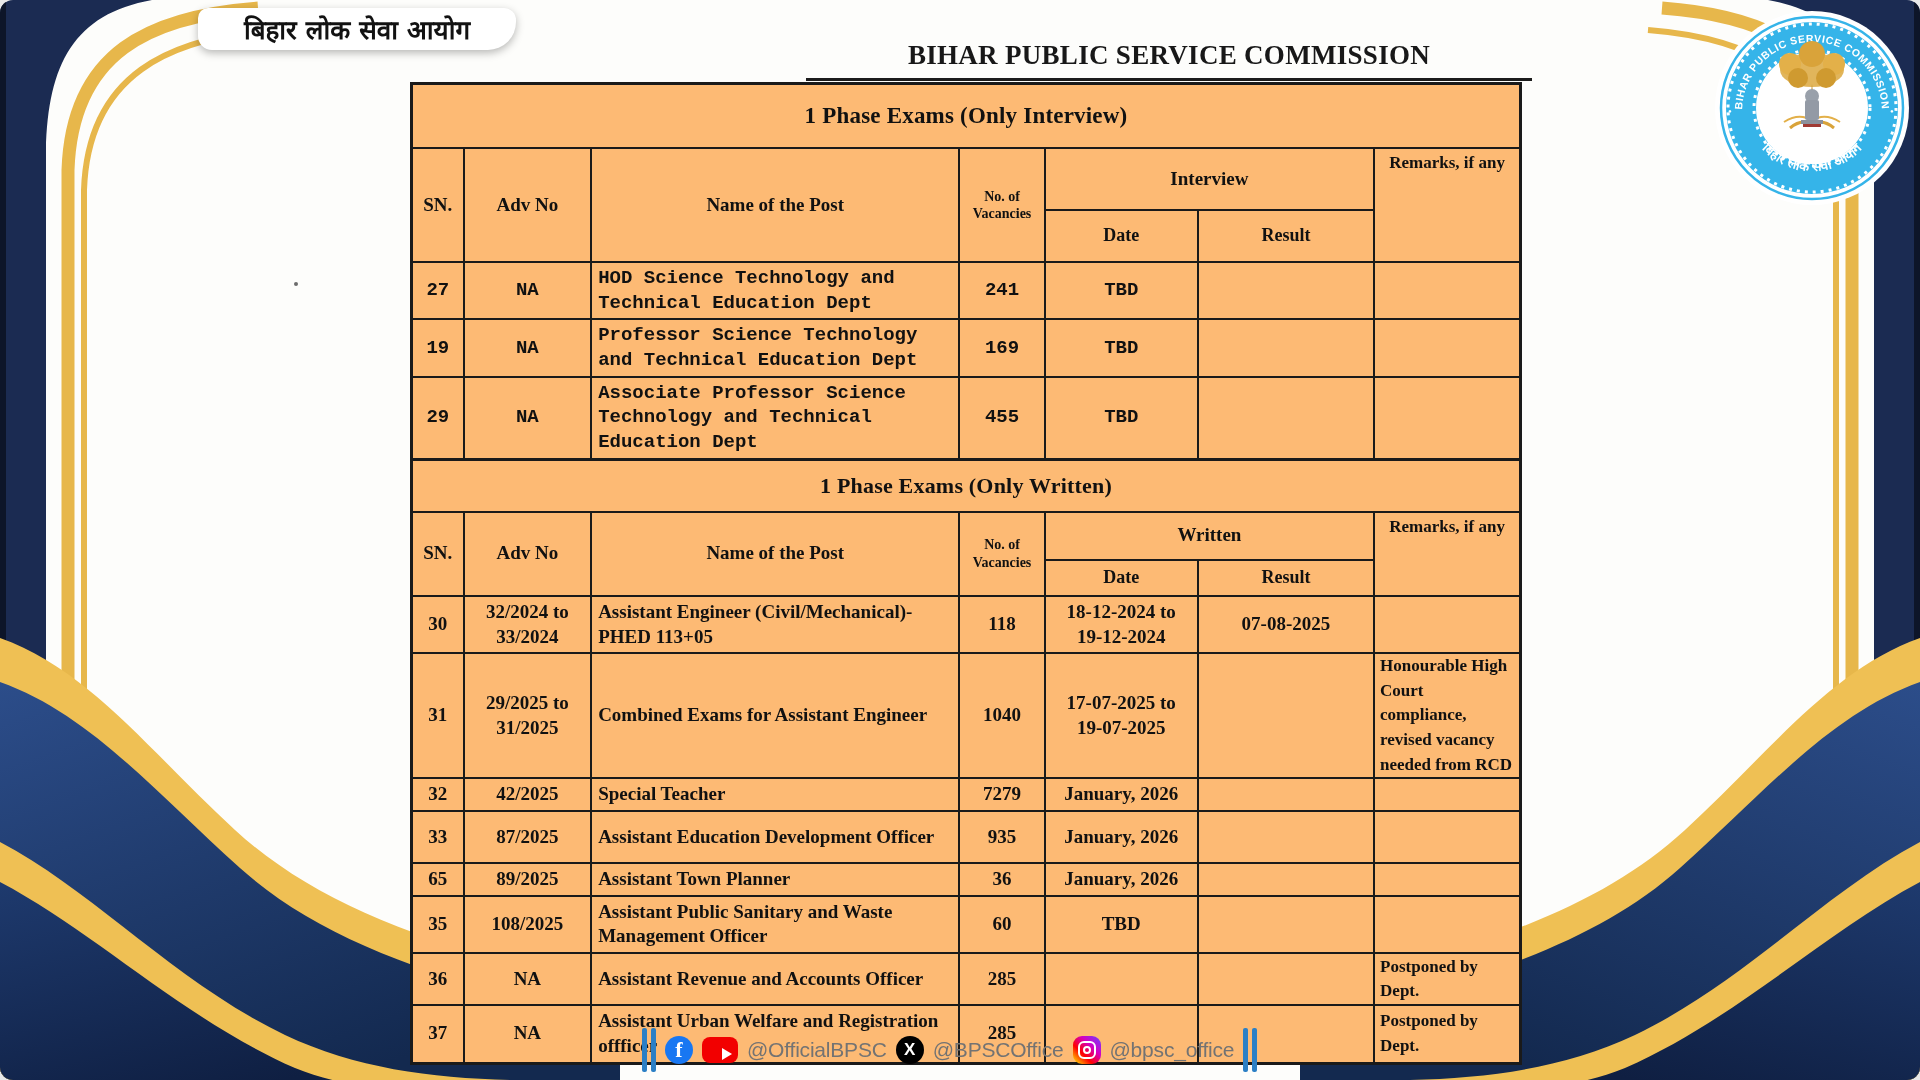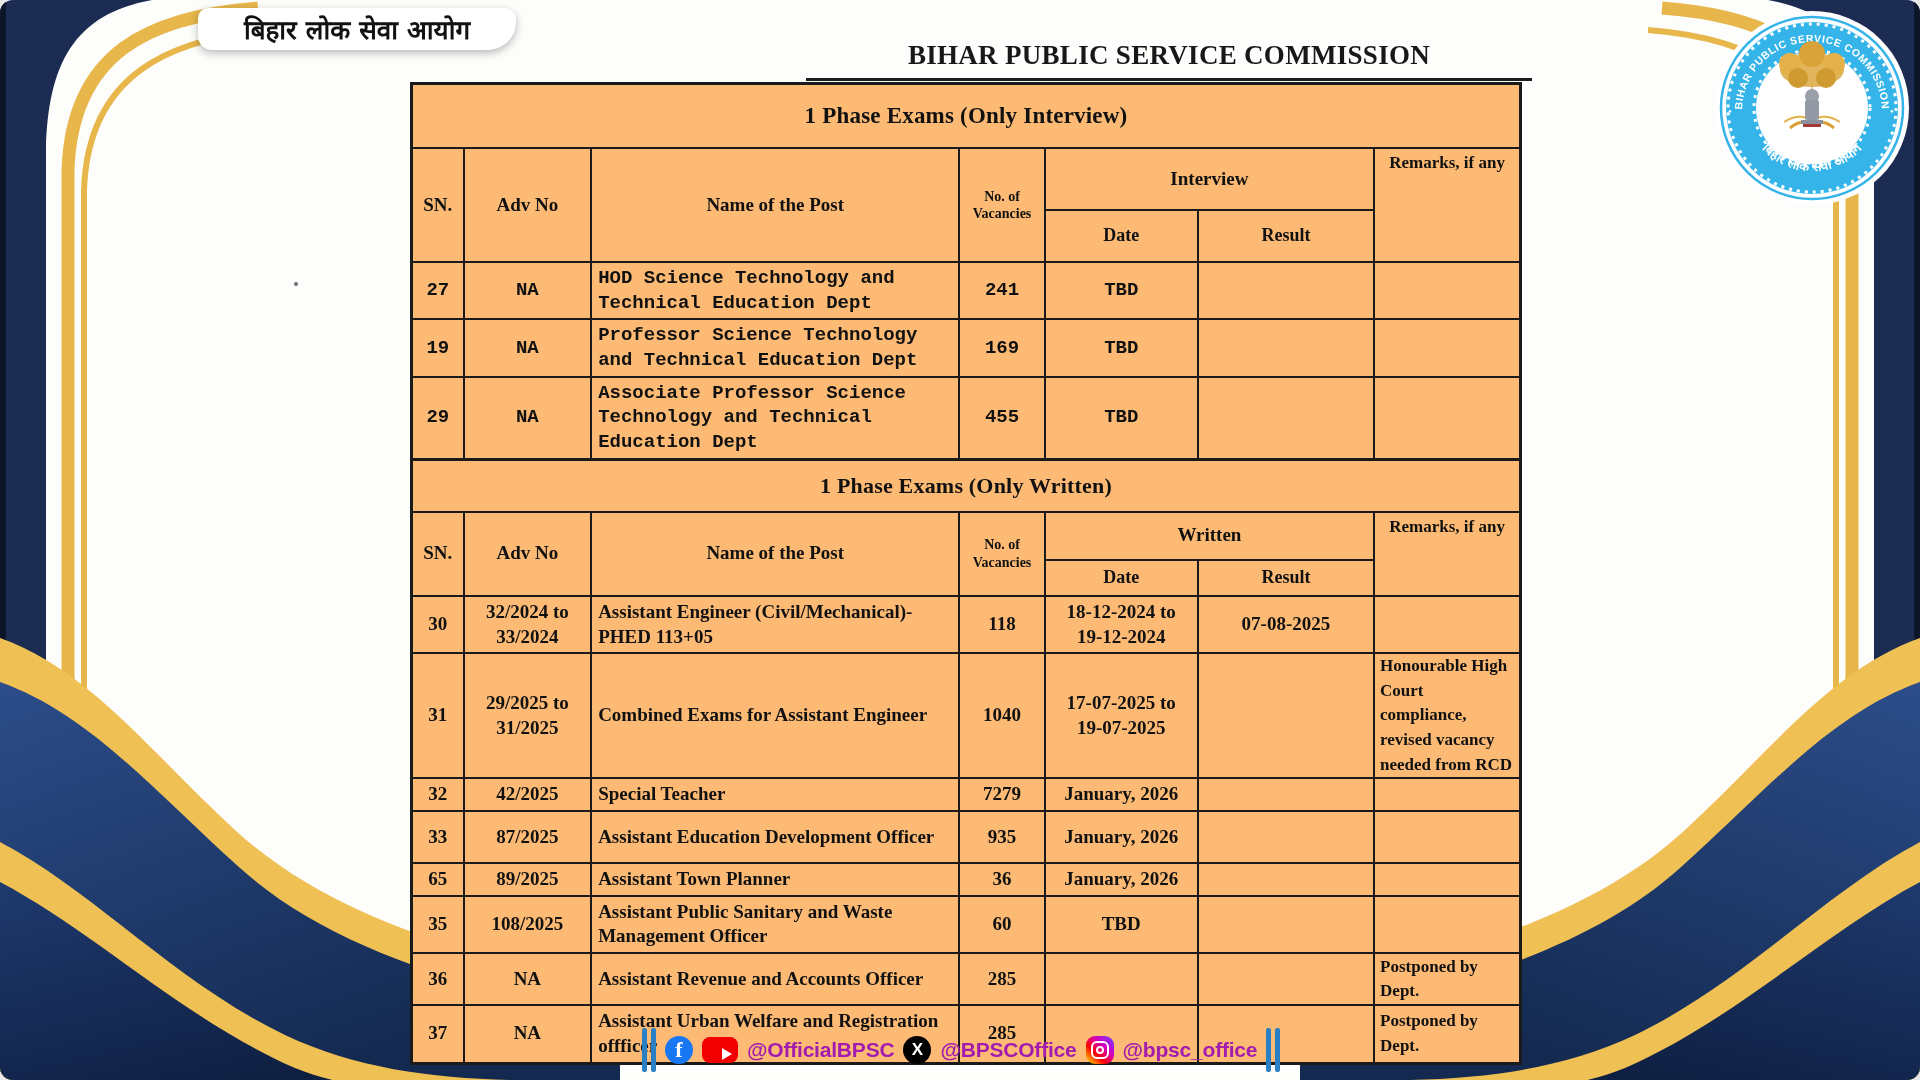--- a/index.html
+++ b/index.html
@@ -44,21 +44,21 @@
   .t2 tbody tr:nth-child(2){height:106px;}
   .t2 tbody tr:nth-child(4),.t2 tbody tr:nth-child(6),
   .t2 tbody tr:nth-child(7),.t2 tbody tr:nth-child(8){height:52px;}
   
   .logo{position:absolute;left:1712px;top:8px;width:200px;height:200px;}
   
   .footer{position:absolute;left:642px;top:1026px;height:48px;display:flex;
           align-items:center;gap:9px;font-family:"Liberation Sans", sans-serif;}
   .bars{display:flex;gap:4px;}
   .vbar{width:5px;height:44px;background:#2b7fc5;border-radius:2px;}
-  .handle{font-weight:bold;font-size:21px;color:#a21caf;letter-spacing:-.2px;white-space:nowrap;}
+  .handle{font-weight:normal;font-size:21px;color:#737373;letter-spacing:-.2px;white-space:nowrap;}
   .soc{display:flex;align-items:center;justify-content:center;flex:0 0 auto;}
   .fb{width:28px;height:28px;border-radius:50%;background:#1877f2;color:#fff;
       font-family:"Liberation Serif",serif;font-weight:bold;font-size:22px;line-height:28px;
       text-align:center;}
   .yt{width:36px;height:26px;border-radius:8px;background:#f20000;}
   .yt .tri{width:0;height:0;border-left:10px solid #fff;border-top:6px solid transparent;
       border-bottom:6px solid transparent;margin:7px 0 0 14px;}
   .xx{width:28px;height:28px;border-radius:50%;background:#000;color:#fff;
       font-weight:bold;font-size:17px;line-height:28px;text-align:center;}
   .ig{width:28px;height:28px;border-radius:9px;

